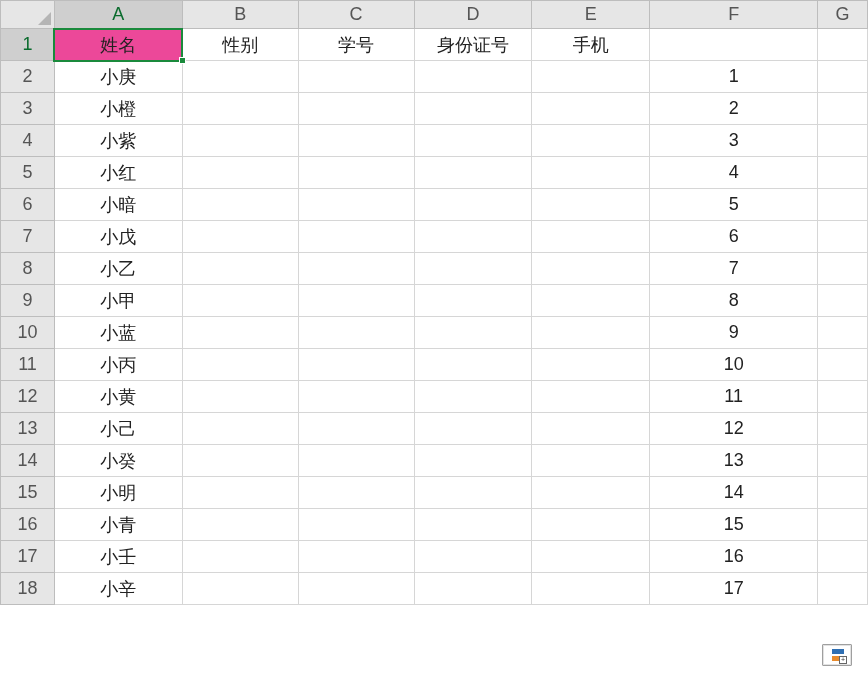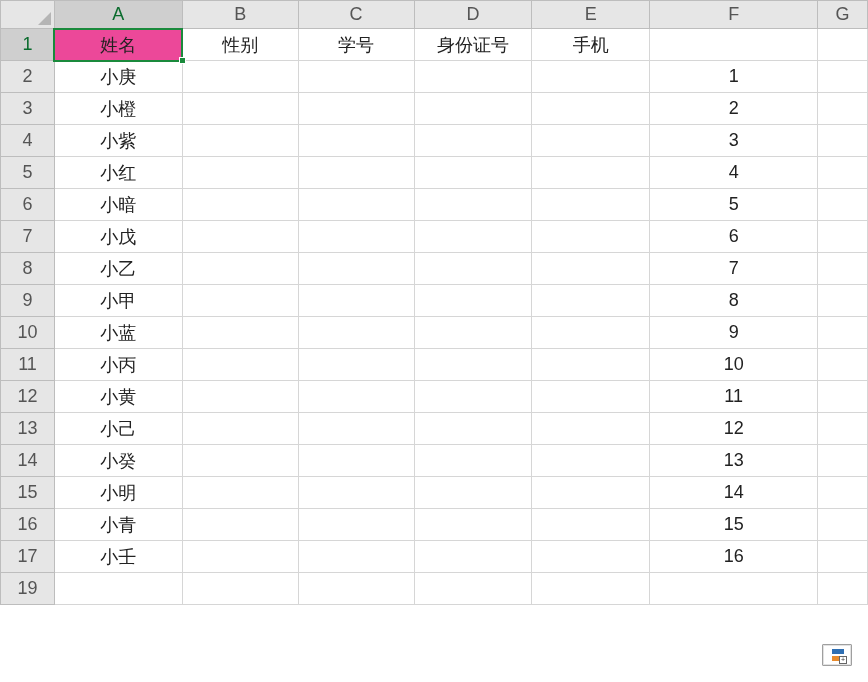--- a/index.html
+++ b/index.html
@@ -279,27 +279,27 @@
       <div class="cell row-head">17</div>
       <div class="cell col-A">小壬</div>
       <div class="cell col-B"></div>
       <div class="cell col-C"></div>
       <div class="cell col-D"></div>
       <div class="cell col-E"></div>
       <div class="cell col-F">16</div>
       <div class="cell col-G"></div>
     </div>
     <div class="row">
-      <div class="cell row-head">19</div>
-      <div class="cell col-A"></div>
-      <div class="cell col-B"></div>
-      <div class="cell col-C"></div>
-      <div class="cell col-D"></div>
-      <div class="cell col-E"></div>
-      <div class="cell col-F"></div>
+      <div class="cell row-head">18</div>
+      <div class="cell col-A">小辛</div>
+      <div class="cell col-B"></div>
+      <div class="cell col-C"></div>
+      <div class="cell col-D"></div>
+      <div class="cell col-E"></div>
+      <div class="cell col-F">17</div>
       <div class="cell col-G"></div>
     </div>
   </div>
 
 <div class="paste-options">
   <span class="mini-icon">
     <span class="bar1"></span>
       <span class="bar2"></span>
     <span class="plus">+</span>
   </span>

